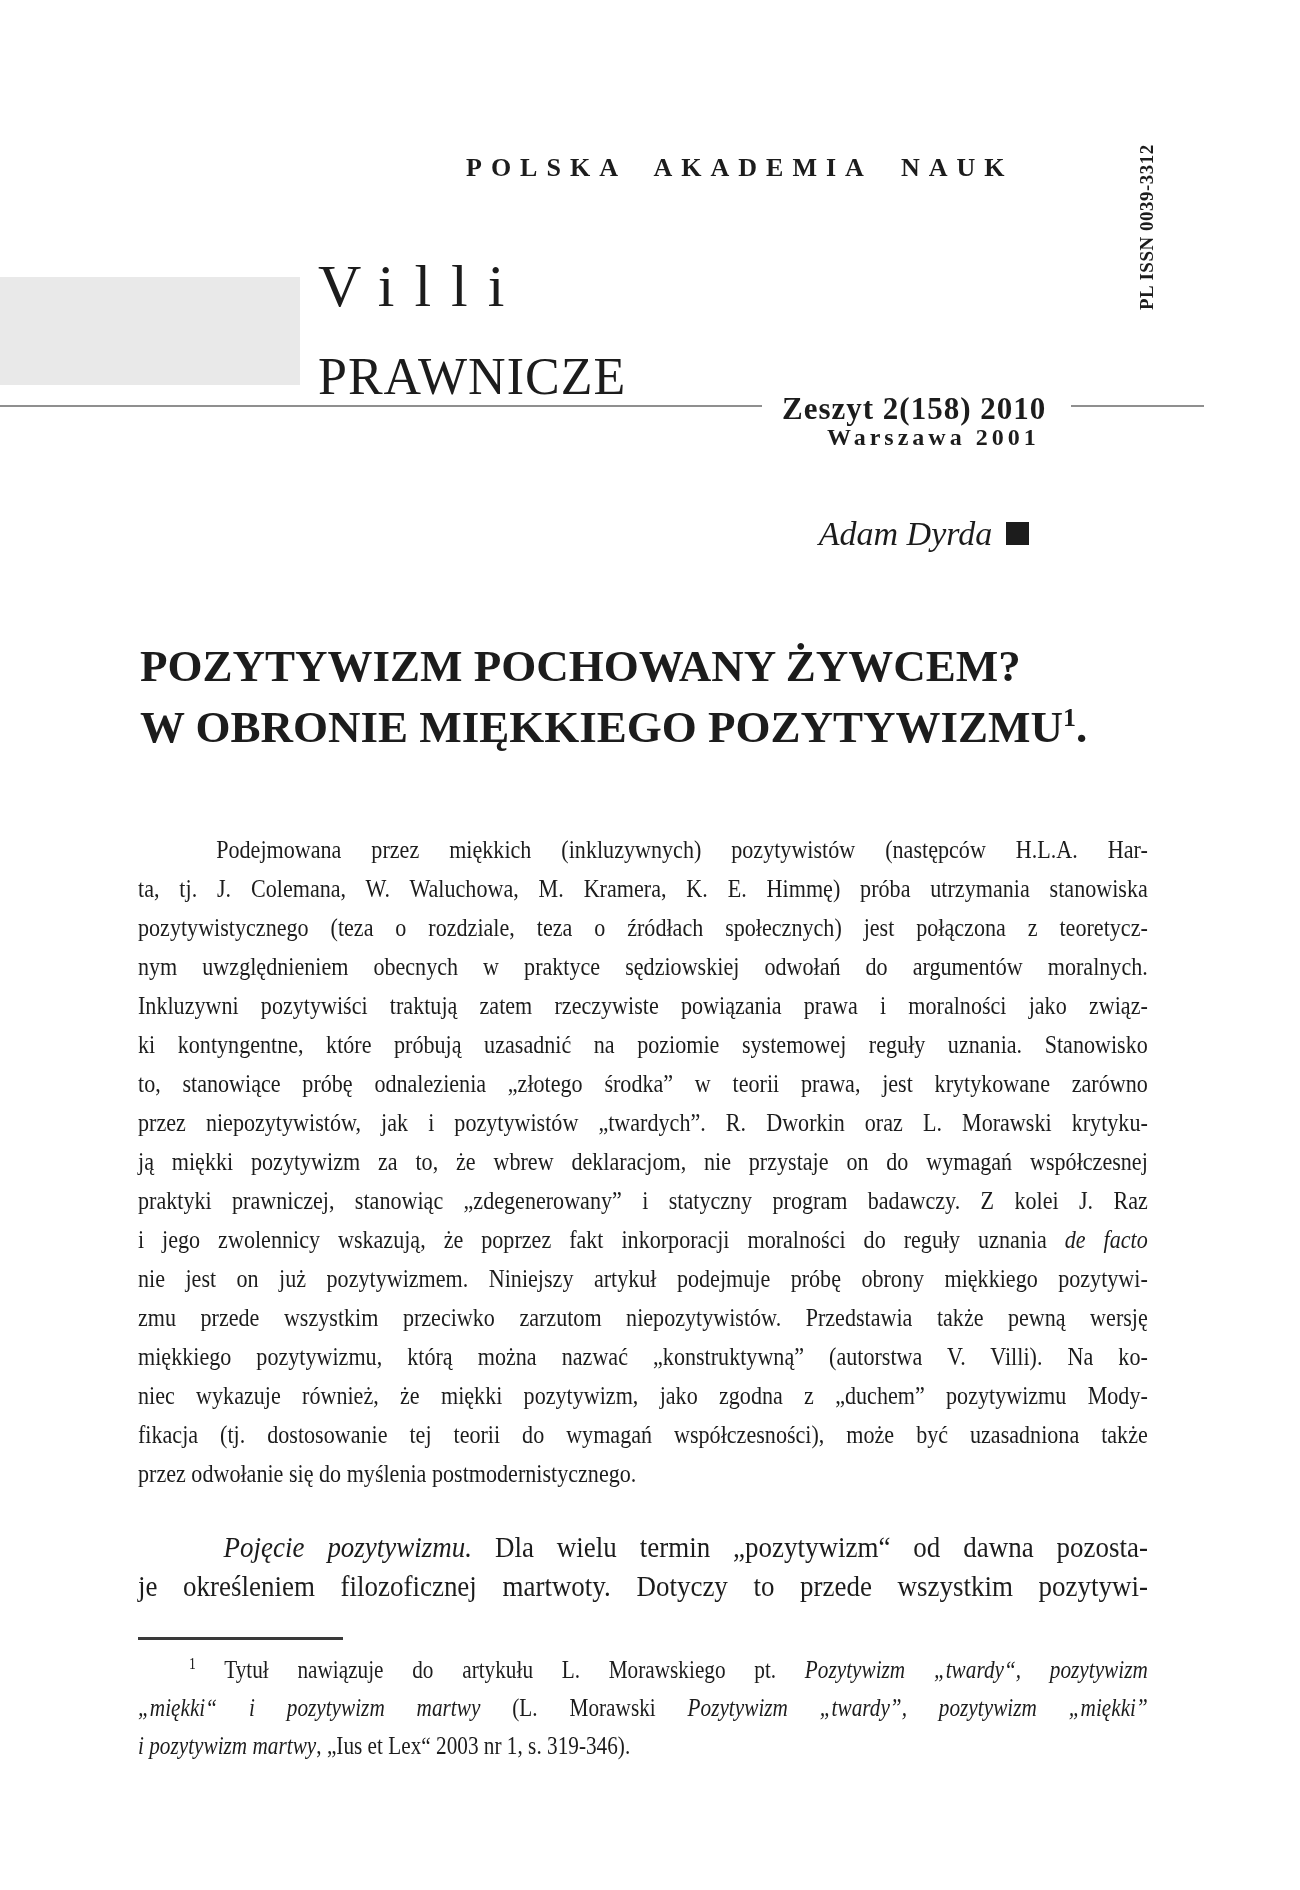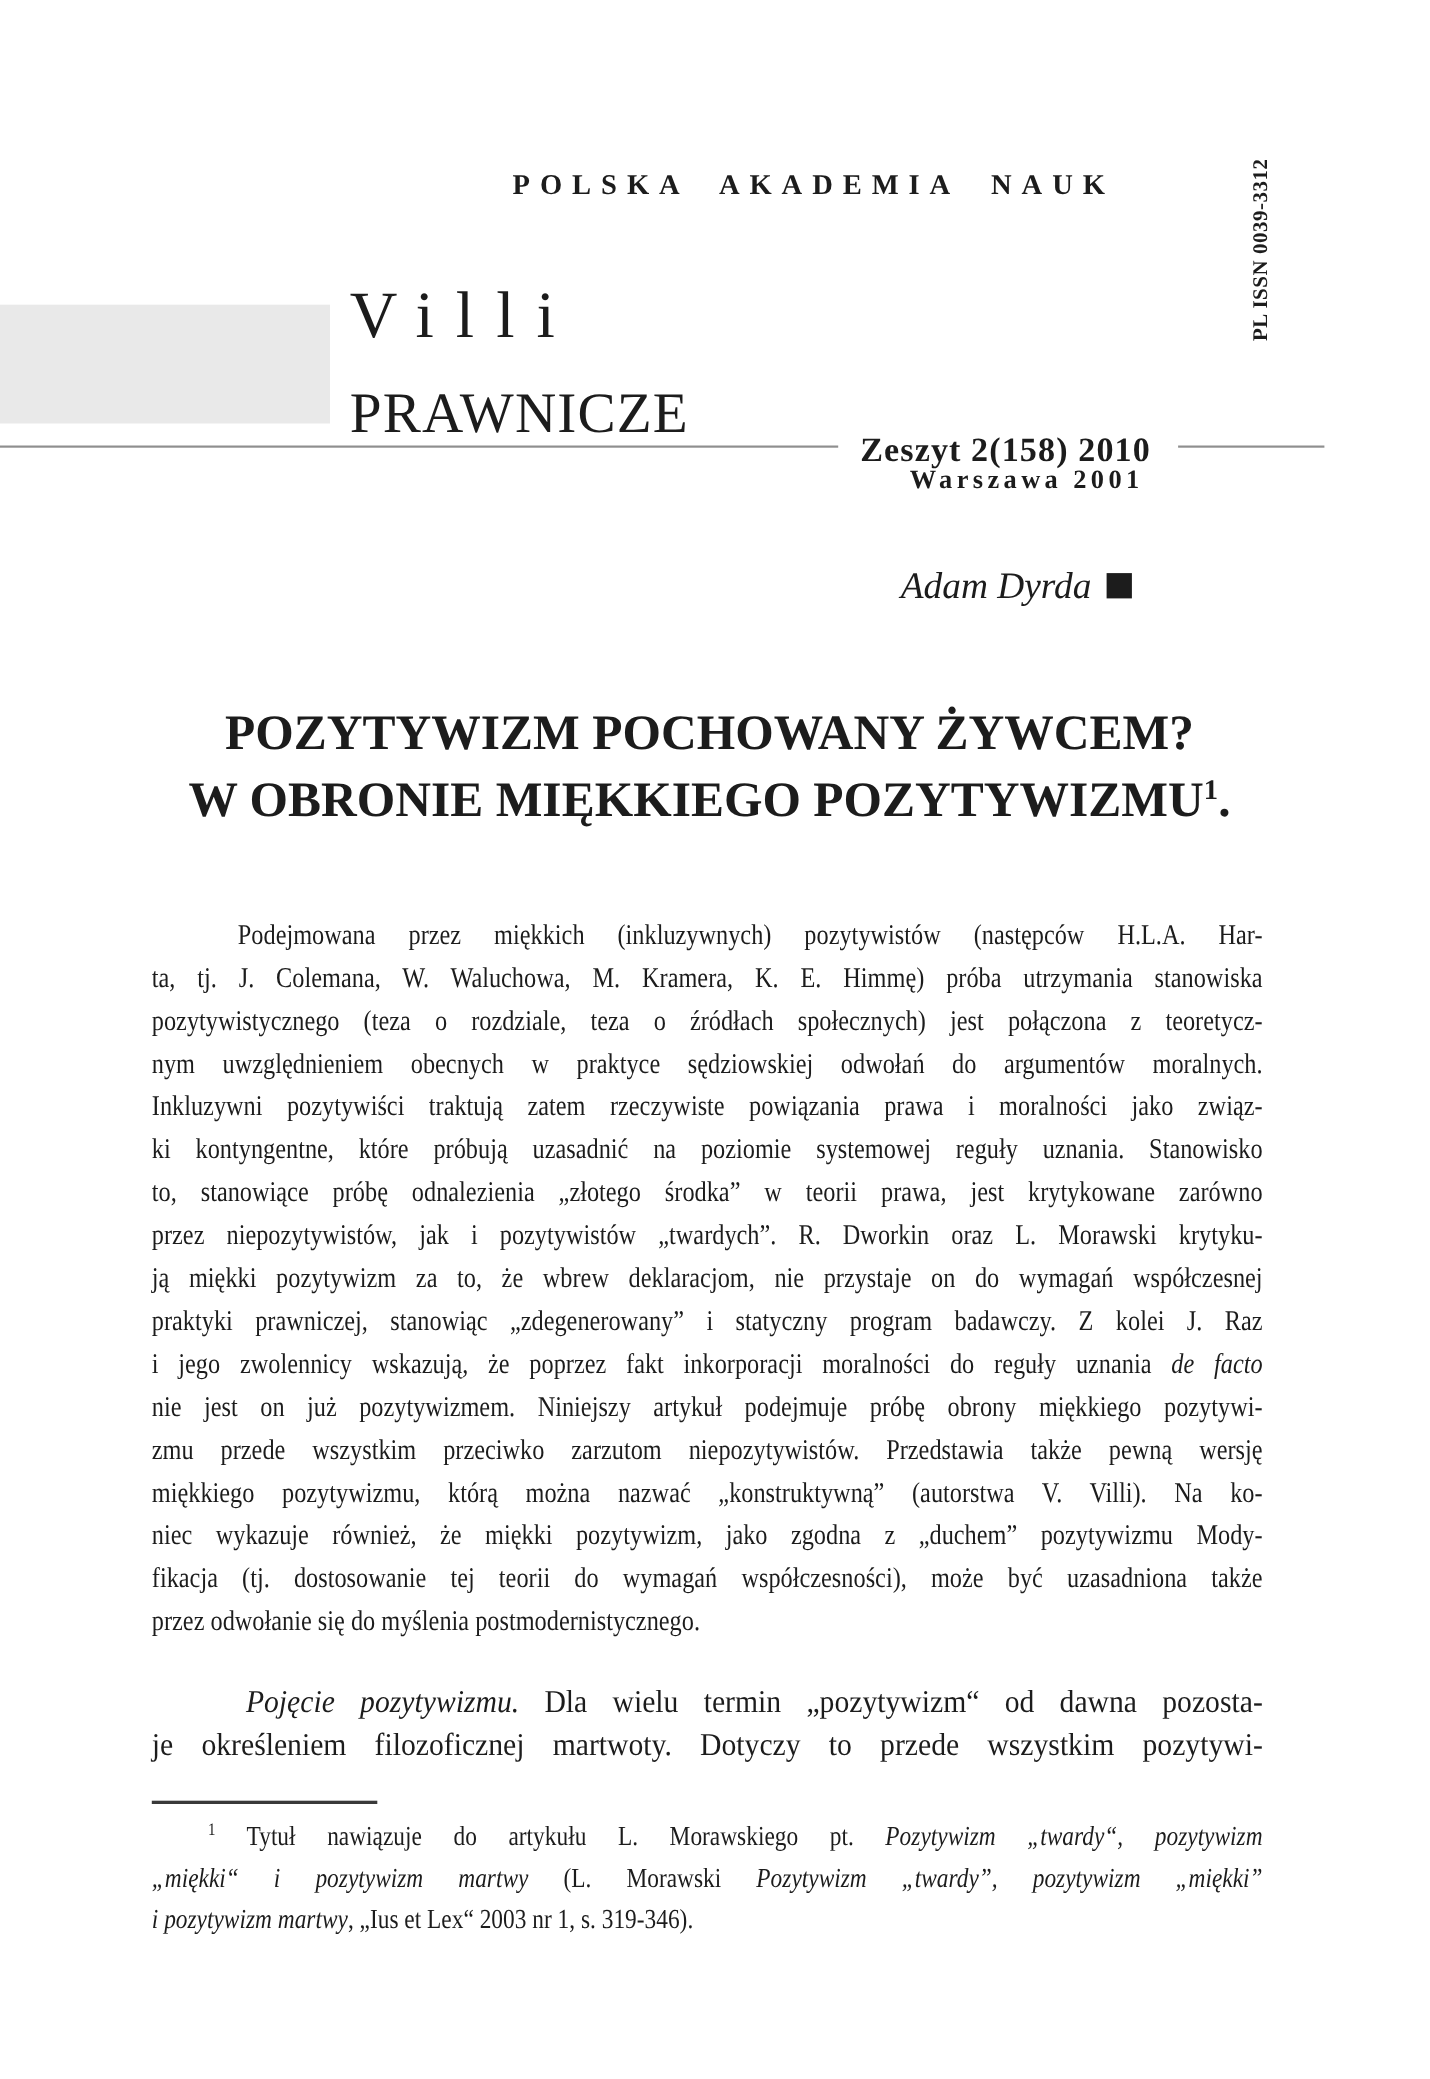--- a/index.html
+++ b/index.html
@@ -20,21 +20,21 @@
   .jt1 { position:absolute; left:318px; top:256px; font-size:60px; line-height:60px; letter-spacing:20px; }
   .jt2 { position:absolute; left:318px; top:326px; font-size:52px; line-height:52px; letter-spacing:1px;margin-top:25px; }
   .rule-left  { position:absolute; left:0;     top:405px; width:762px; height:2px; background:#8f8f8f; }
   .rule-right { position:absolute; left:1071px; top:405px; width:229px; height:2px; background:#8f8f8f; }
   .issue { position:absolute; left:782px; top:391px; font-size:31px; font-weight:600; letter-spacing:1px; }
   .place { position:absolute; left:827px; top:424px; font-size:24px; font-weight:600; letter-spacing:4px; }
   
   .author { position:absolute; left:700px; top:515px; width:448px; text-align:center; font-size:34px; font-style:italic; }
   .author .sq { display:inline-block; width:23px; height:23px; background:#1c1c1c; margin-left:14px; font-style:normal; }
   
-  .title { position:absolute; left:140px; top:641px; width:1010px; text-align:center;
+  .title { position:absolute; left:140px; top:641px; width:1010px; 
            font-size:45px; font-weight:bold; line-height:51px; }
   .title sup { font-size:26px; }
   
   .abstract { position:absolute; left:138px; top:830px; width:1188px;
               transform:scaleX(0.85); transform-origin:0 0;
               font-size:26px; line-height:39px; }
   .a-line { text-align:justify; text-align-last:justify; }
   .a-line.indent { padding-left:92px; }
   .a-line.last { text-align-last:left; }
   

